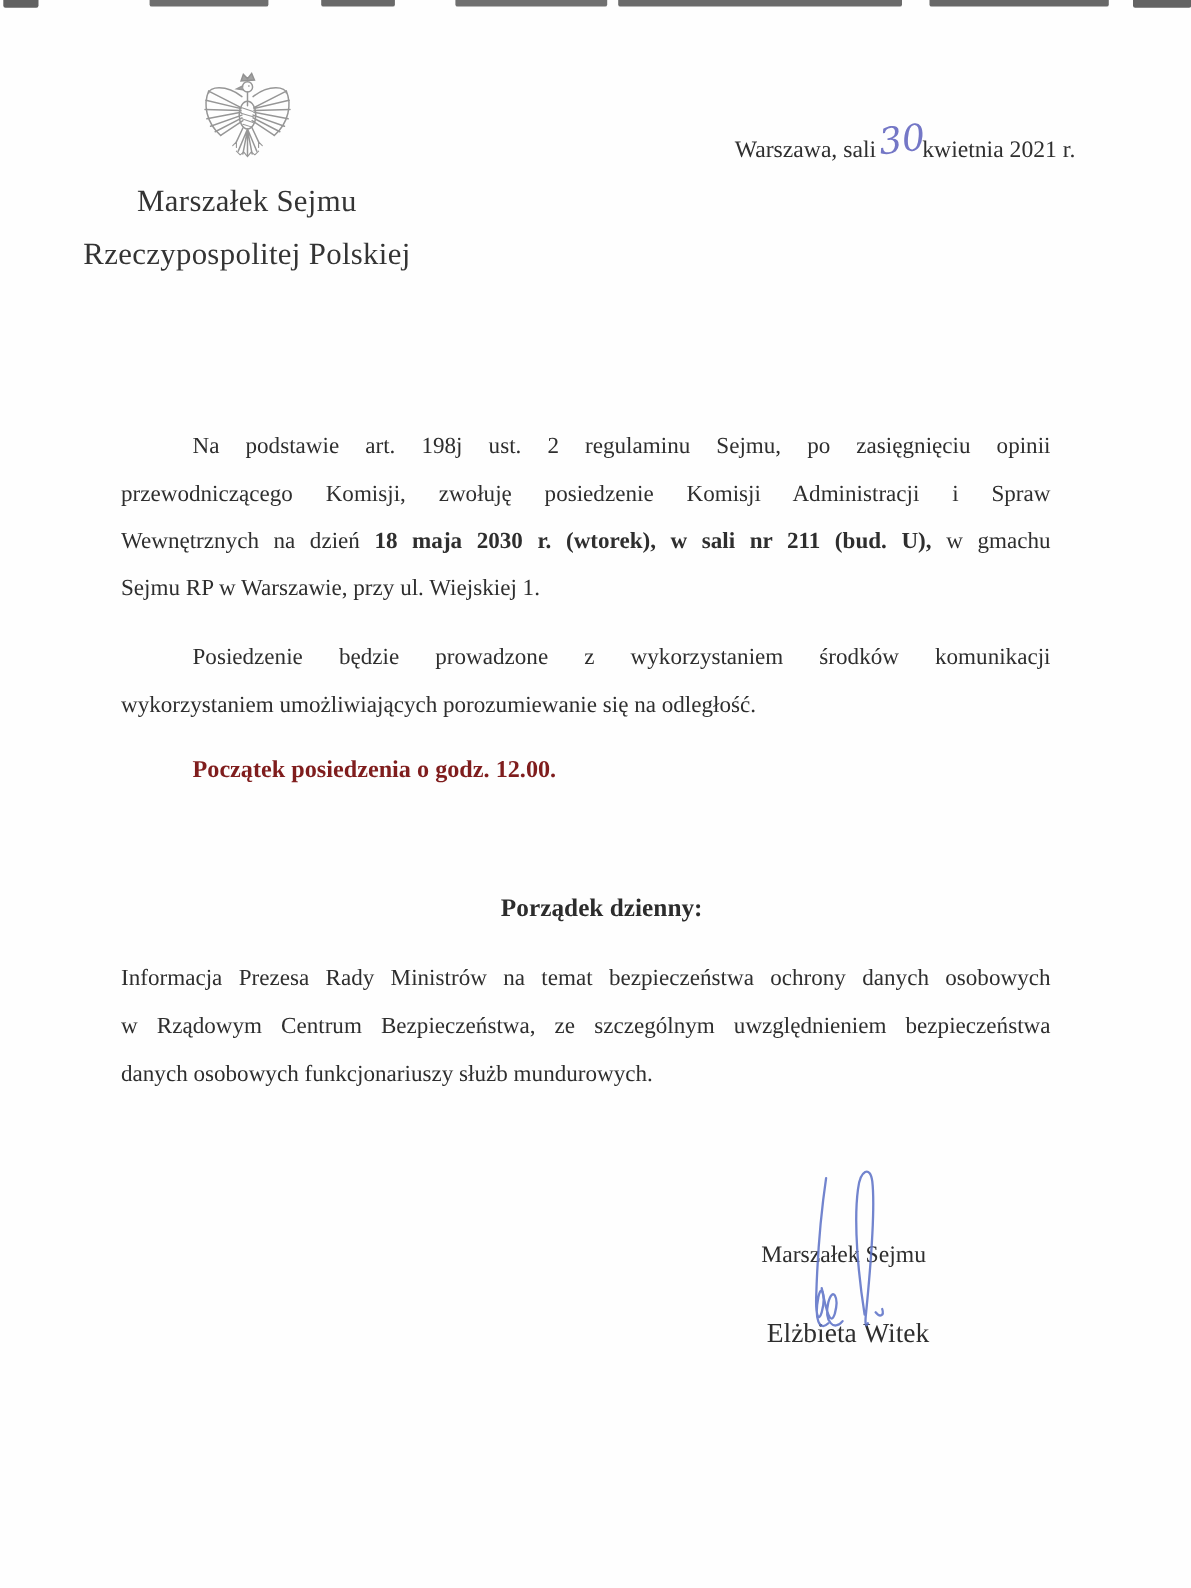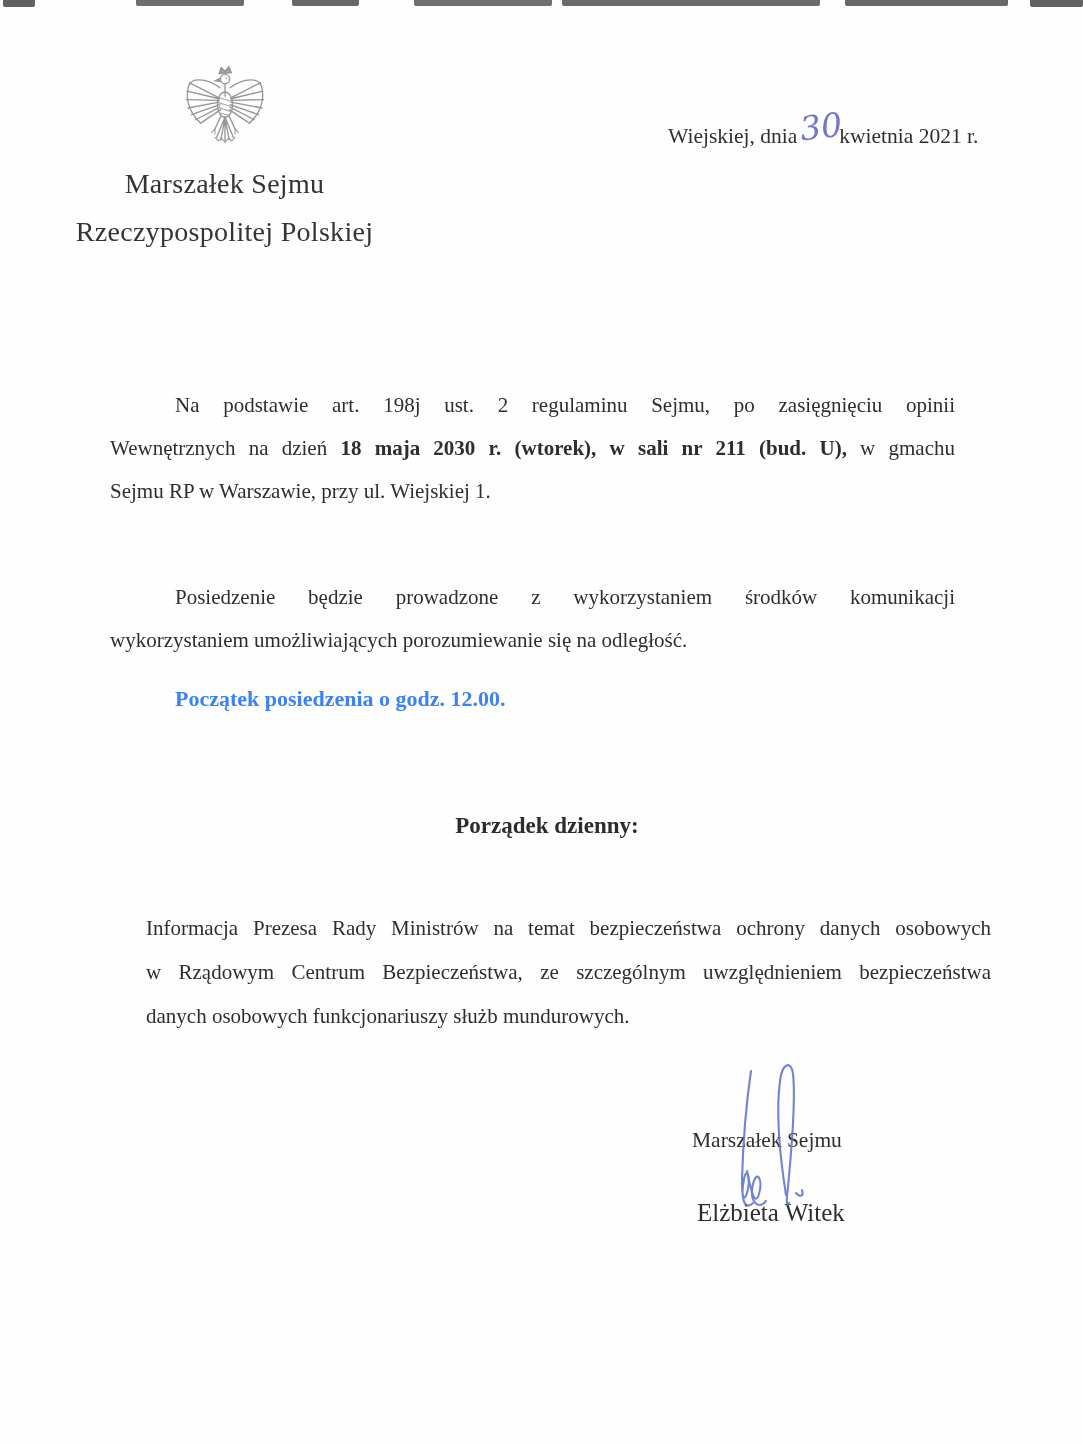--- a/index.html
+++ b/index.html
@@ -40,21 +40,21 @@
   .jline{
     line-height:43px;height:43px;
     text-align:justify;text-align-last:justify;
   }
   .jline.last{text-align-last:left;}
   .jline.indent{padding-left:65px;}
   .agenda .jline{line-height:44px;height:44px;}
 
   .meeting-start{
     position:absolute;left:175px;top:686px;
-    font-size:22px;font-weight:bold;color:#3b82f6;
+    font-size:22px;font-weight:bold;color:#7f1d1d;
   }
   .agenda-heading{
     position:absolute;left:107px;top:781px;width:880px;
     text-align:center;font-size:23px;font-weight:bold;color:#2c2c2c;margin-top:32px;
   }
 
   .sig-role{position:absolute;left:692px;top:1128px;font-size:21.5px;}
   .sig-name{position:absolute;left:697px;top:1199px;font-size:25px;}
   .sig-svg{position:absolute;left:720px;top:1053px;width:112px;height:172px;pointer-events:none;}
 </style>
@@ -96,39 +96,40 @@
 
     <path d="M50 63 L40 87 M50 64 L45 90 M50 65 L50 92 M50 64 L55 90 M50 63 L60 87"></path>
     <path d="M38 87 L42 91 L46 88 L50 93 L54 88 L58 91 L62 87" stroke-width="1.2"></path>
   </svg>
 
   <div class="letterhead">
     <div>Marszałek Sejmu</div>
     <div>Rzeczypospolitej Polskiej</div>
   </div>
 
-  <div class="dateline"><span>Wiejskiej, dnia</span><span class="handwritten-day">30</span><span>kwietnia 2021 r.</span>
+  <div class="dateline"><span>Warszawa, sali</span><span class="handwritten-day">30</span><span>kwietnia 2021 r.</span>
   </div>
 
   <div class="textblock" style="top:384px;">
     <div class="jline indent">Na podstawie art. 198j ust. 2 regulaminu Sejmu, po zasięgnięciu opinii</div>
+    <div class="jline">przewodniczącego Komisji, zwołuję posiedzenie Komisji Administracji i Spraw</div>
     <div class="jline"><span>Wewnętrznych na dzień </span><b>18 maja 2030 r. (wtorek), w sali nr 211 (bud. U),</b><span> w gmachu</span></div>
     <div class="jline last">Sejmu RP w Warszawie, przy ul. Wiejskiej 1.</div>
   </div>
 
   <div class="textblock" style="top:576px;">
     <div class="jline indent">Posiedzenie będzie prowadzone z wykorzystaniem środków komunikacji</div>
     <div class="jline last">wykorzystaniem umożliwiających porozumiewanie się na odległość.</div>
   </div>
 
   <div class="meeting-start">Początek posiedzenia o godz. 12.00.</div>
 
   <div class="agenda-heading">Porządek dzienny:</div>
 
-  <div class="textblock agenda" style="top:906px;margin-left:36px;">
+  <div class="textblock agenda" style="top:866px;">
     <div class="jline">Informacja Prezesa Rady Ministrów na temat bezpieczeństwa ochrony danych osobowych</div>
     <div class="jline">w Rządowym Centrum Bezpieczeństwa, ze szczególnym uwzględnieniem bezpieczeństwa</div>
     <div class="jline last">danych osobowych funkcjonariuszy służb mundurowych.</div>
   </div>
 
   <div class="sig-role">Marszałek Sejmu</div>
   <div class="sig-name">Elżbieta Witek</div>
 
   <svg class="sig-svg" viewBox="0 0 112 172" fill="none" stroke="#5f74c8" stroke-width="2.1" stroke-linecap="round" opacity="0.88">
     <path d="M31 18 C26 52 23 92 22 126 C21.5 142 24 150 27 140 C31 126 27 112 24 126 C20 146 25 158 33 150"></path>

